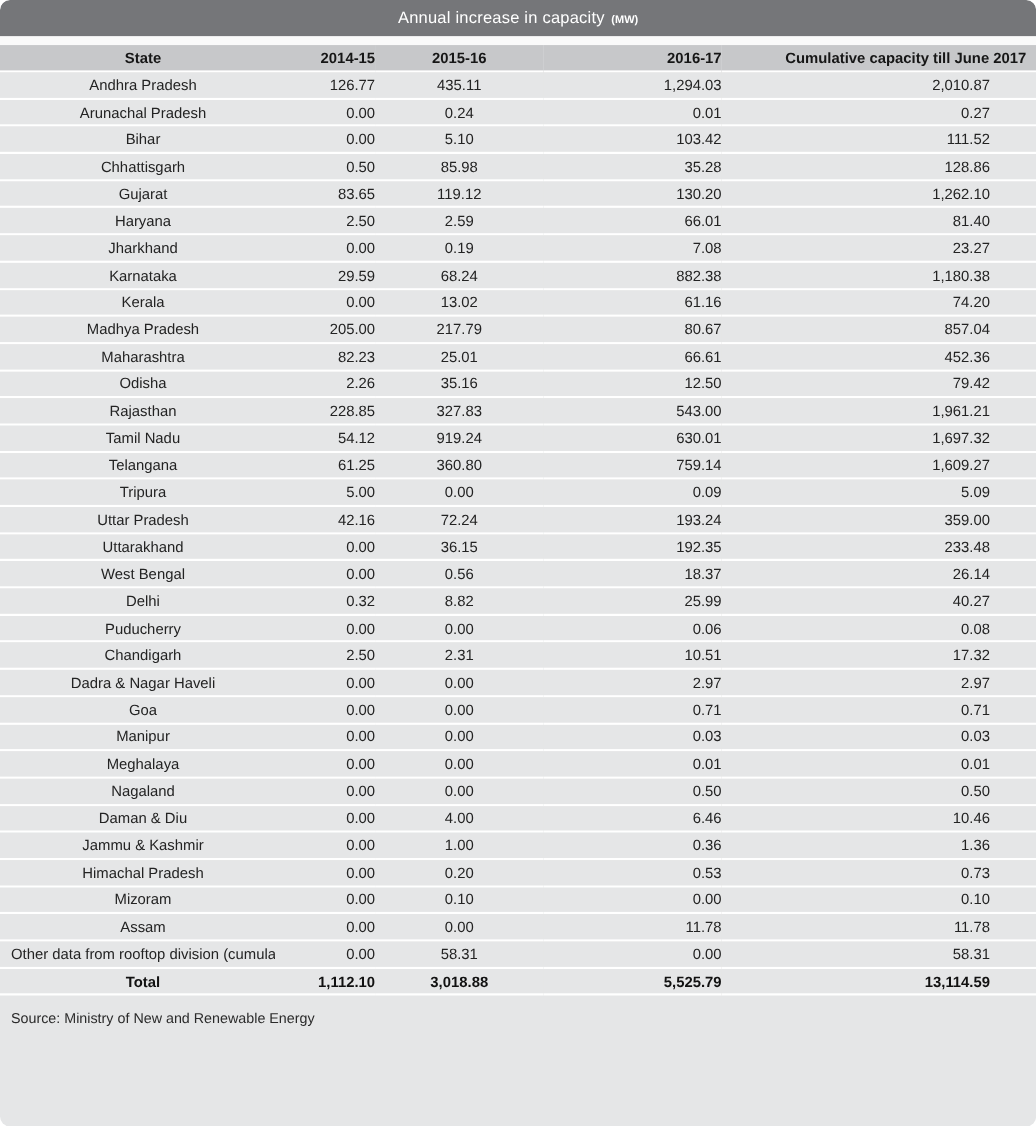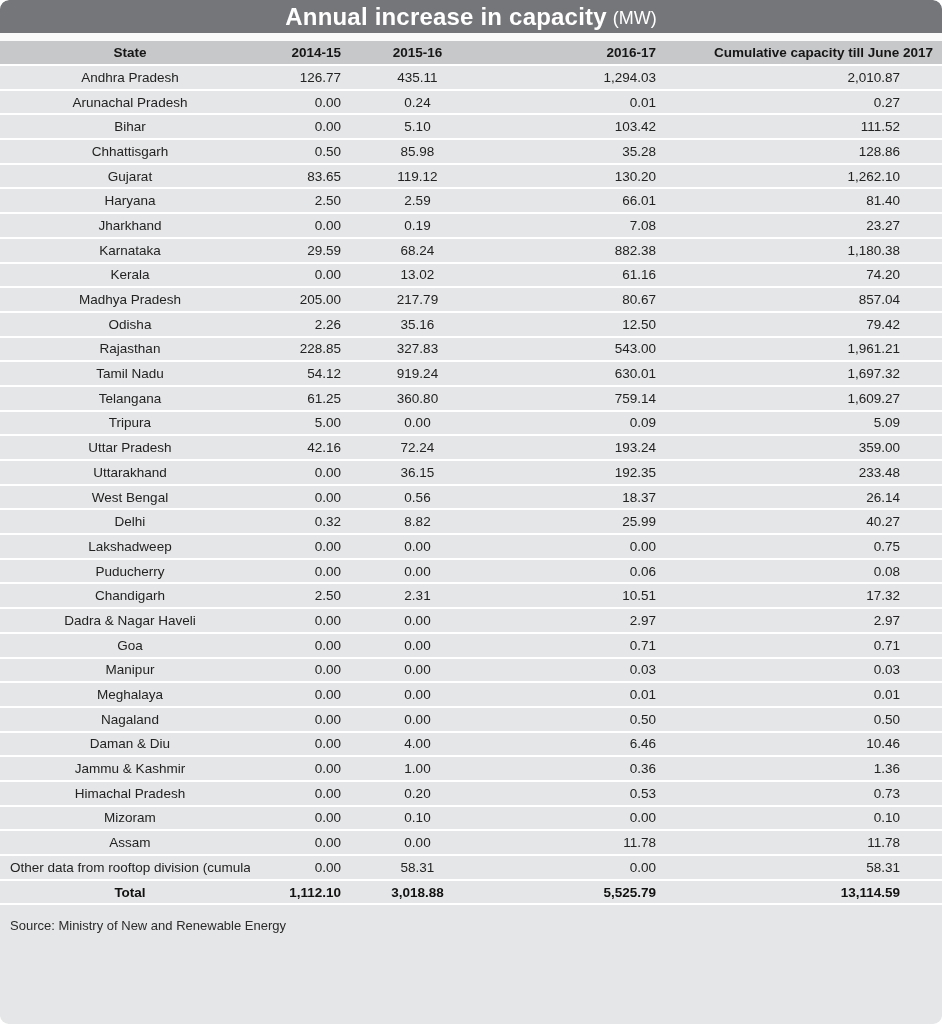--- a/index.html
+++ b/index.html
@@ -19,28 +19,28 @@
     height: 33px;
     background: #757679;
     border-radius: 9px 9px 0 0;
     display: flex;
     align-items: center;
     justify-content: center;
     gap: 6px;
   }
   .title-main {
     color: #ffffff;
-    font-weight: bold;
-    font-size: 24px;
+    font-weight: normal;
+    font-size: 15px;
     letter-spacing: 0.2px;
   }
   .title-unit {
     color: #ffffff;
-    font-weight: normal;
-    font-size: 18px;
+    font-weight: bold;
+    font-size: 10px;
     padding-top: 3px;
   }
   .title-gap {
     height: 8px;
     background: #fafafa;
   }
   table.capacity-table {
     width: 942px;
     border-collapse: separate;
     border-spacing: 0;
@@ -163,20 +163,27 @@
           <td class="c5">74.20</td>
         </tr>
         <tr>
           <td class="c1">Madhya Pradesh</td>
           <td class="c2">205.00</td>
           <td class="c3">217.79</td>
           <td class="c4">80.67</td>
           <td class="c5">857.04</td>
         </tr>
         <tr>
+          <td class="c1">Maharashtra</td>
+          <td class="c2">82.23</td>
+          <td class="c3">25.01</td>
+          <td class="c4">66.61</td>
+          <td class="c5">452.36</td>
+        </tr>
+        <tr>
           <td class="c1">Odisha</td>
           <td class="c2">2.26</td>
           <td class="c3">35.16</td>
           <td class="c4">12.50</td>
           <td class="c5">79.42</td>
         </tr>
         <tr>
           <td class="c1">Rajasthan</td>
           <td class="c2">228.85</td>
           <td class="c3">327.83</td>
@@ -224,27 +231,20 @@
           <td class="c3">0.56</td>
           <td class="c4">18.37</td>
           <td class="c5">26.14</td>
         </tr>
         <tr>
           <td class="c1">Delhi</td>
           <td class="c2">0.32</td>
           <td class="c3">8.82</td>
           <td class="c4">25.99</td>
           <td class="c5">40.27</td>
-        </tr>
-        <tr>
-          <td class="c1">Lakshadweep</td>
-          <td class="c2">0.00</td>
-          <td class="c3">0.00</td>
-          <td class="c4">0.00</td>
-          <td class="c5">0.75</td>
         </tr>
         <tr>
           <td class="c1">Puducherry</td>
           <td class="c2">0.00</td>
           <td class="c3">0.00</td>
           <td class="c4">0.06</td>
           <td class="c5">0.08</td>
         </tr>
         <tr>
           <td class="c1">Chandigarh</td>

